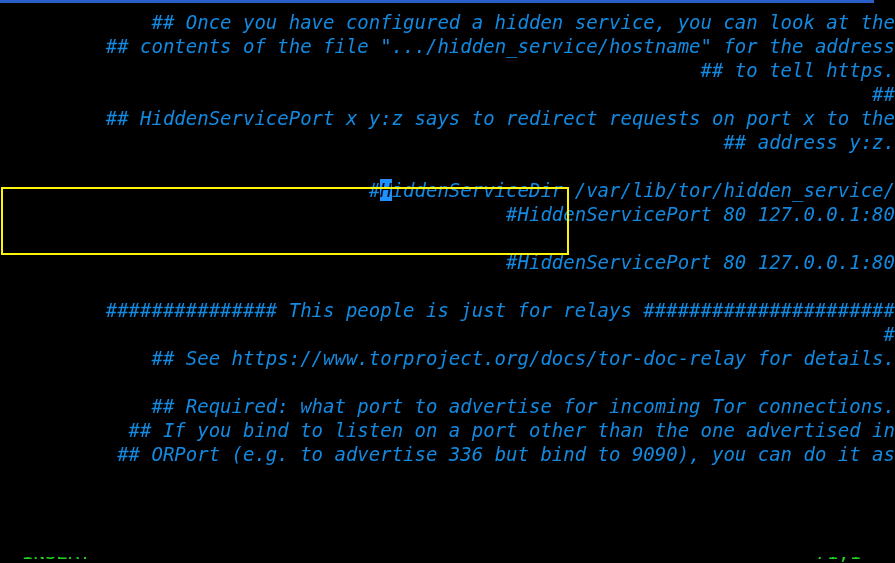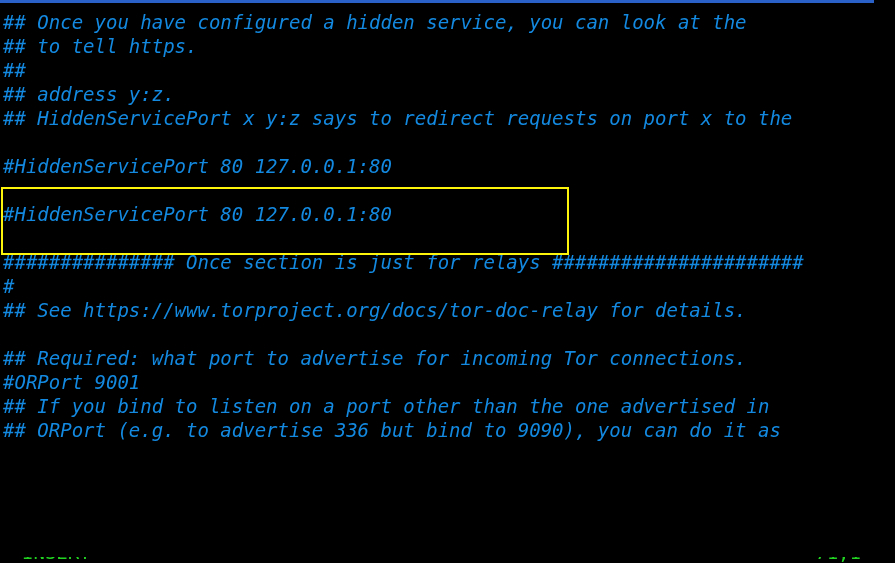--- a/index.html
+++ b/index.html
@@ -37,20 +37,21 @@
     color: #1389e0;
     white-space: pre;
     padding-left: 3px;
     letter-spacing: 0px;
   }
   .line.blank {
     color: transparent;
   }
   .line.cmt {
     color: #1389e0;
+    text-align: right;
   }
   #highlight-box {
     position: absolute;
     left: 1px;
     top: 187px;
     width: 568px;
     height: 68px;
     border: 2px solid #fcf40a;
     box-sizing: border-box;
     pointer-events: none;
@@ -91,37 +92,38 @@
 </head>
 <body>
 
 <div id="screen">
 
   <div id="top-border"></div>
 
   <div id="editor">
 
     <div class="line cmt">## Once you have configured a hidden service, you can look at the</div>
+    <div class="line cmt">## contents of the file ".../hidden_service/hostname" for the address</div>
     <div class="line cmt">## to tell https.</div>
     <div class="line cmt">##</div>
+    <div class="line cmt">## HiddenServicePort x y:z says to redirect requests on port x to the</div>
     <div class="line cmt">## address y:z.</div>
-    <div class="line cmt">## HiddenServicePort x y:z says to redirect requests on port x to the</div>
     <div class="line blank"></div>
 
+    <div class="line cmt"><span>#</span><span class="cursor">H</span><span>iddenServiceDir /var/lib/tor/hidden_service/</span></div>
 
     <div class="line cmt">#HiddenServicePort 80 127.0.0.1:80</div>
     <div class="line blank"></div>
     <div class="line cmt">#HiddenServicePort 80 127.0.0.1:80</div>
     <div class="line blank"></div>
-    <div class="line cmt">############### Once section is just for relays ######################</div>
+    <div class="line cmt">############### This people is just for relays ######################</div>
     <div class="line cmt">#</div>
     <div class="line cmt">## See https://www.torproject.org/docs/tor-doc-relay for details.</div>
     <div class="line blank"></div>
     <div class="line cmt">## Required: what port to advertise for incoming Tor connections.</div>
-    <div class="line cmt">#ORPort 9001</div>
     <div class="line cmt">## If you bind to listen on a port other than the one advertised in</div>
     <div class="line cmt">## ORPort (e.g. to advertise 336 but bind to 9090), you can do it as</div>
 
   </div>
 
   <div id="highlight-box"></div>
 
   <div id="status-line">
     <div id="status-inner">INSERT</div>
     <div id="status-right">71,1</div>

